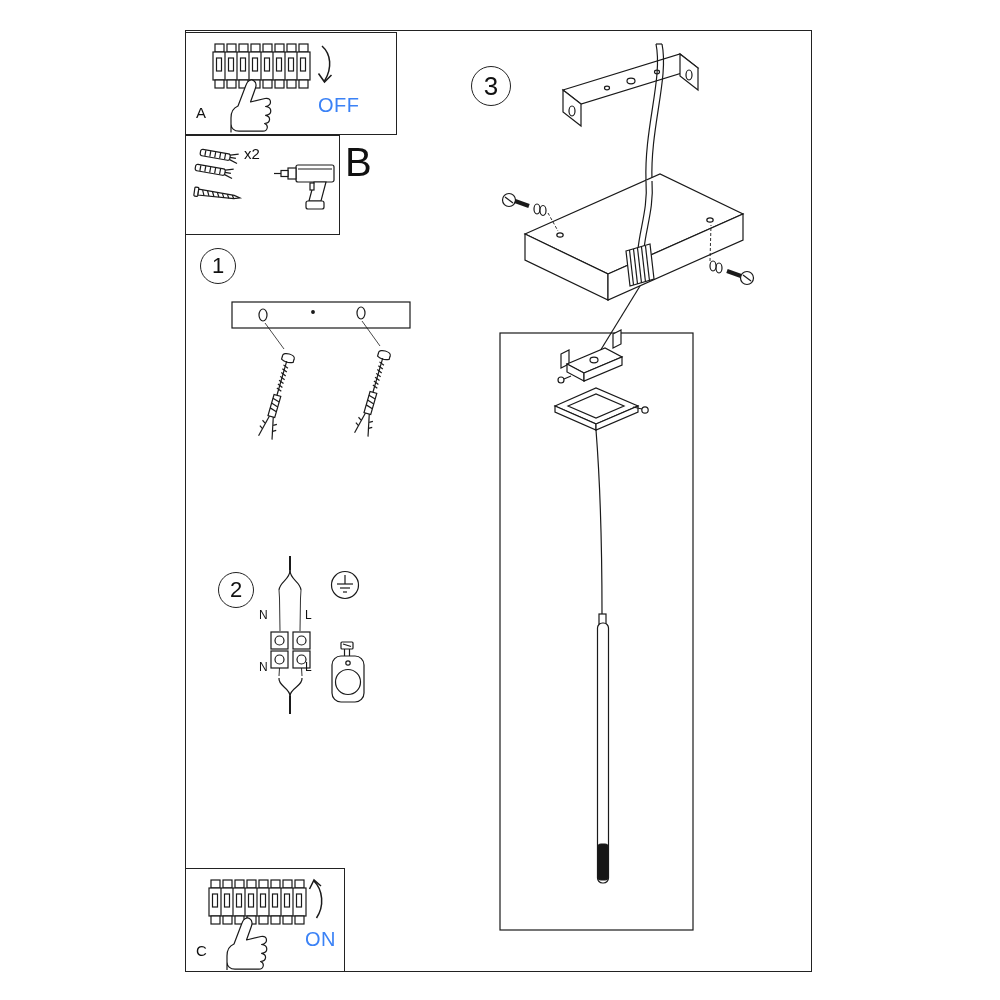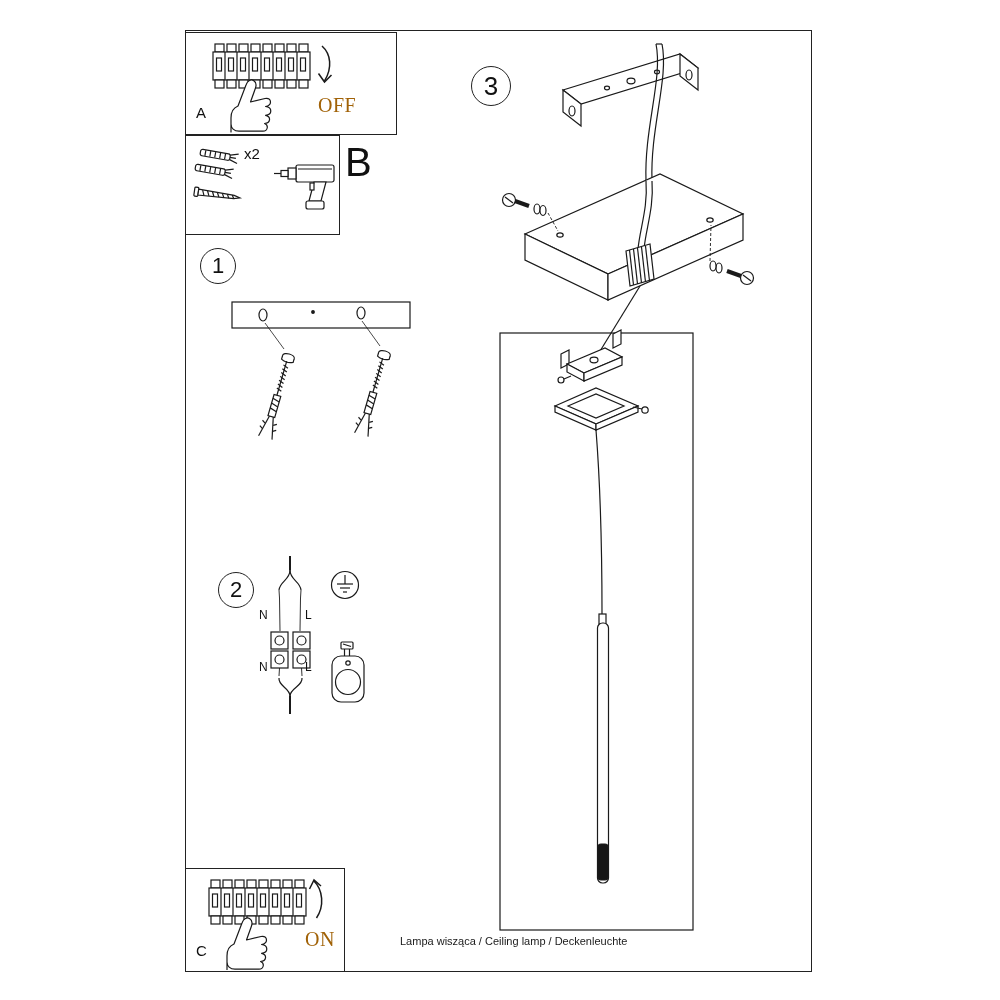--- a/index.html
+++ b/index.html
@@ -4,21 +4,21 @@
 <style>
   * { margin:0; padding:0; box-sizing:border-box; }
   html,body { width:1000px; height:1000px; background:#ffffff; font-family:"Liberation Sans", sans-serif; color:#111; }
   #sheet { position:relative; width:1000px; height:1000px; background:#fff; overflow:hidden; }
   .abs { position:absolute; }
   .frame { border:1.3px solid #222; background:#fff; }
   .stepbox { border:1.3px solid #222; background:#fff; }
   .circle-num { border:1.6px solid #222; border-radius:50%; background:#fff; display:flex; align-items:center; justify-content:center; }
   .num1,.num2 { width:36px; height:36px; font-size:22px; }
   .num3 { width:40px; height:40px; font-size:26px; }
-  .switch-label { font-size:20px; letter-spacing:0.5px; color:#a16207;font-family:Liberation Serif, serif; }
+  .switch-label { font-size:20px; letter-spacing:0.5px; color:#3b82f6; }
   .corner-label { font-size:15px; color:#111; }
   .big-b { font-size:40px; line-height:1; color:#111; }
   .wire-label { font-size:12px; color:#111; }
   .qty-label { font-size:15px; color:#111; }
   .footer { font-size:11px; line-height:15px; color:#1a1a1a; }
   svg { display:block; }
 </style>
 </head>
 <body>
 
@@ -345,16 +345,15 @@
     <path d="M141 392 C144 430 147 480 147 576"></path>
 
     <g>
       <rect x="144" y="576" width="7" height="10" fill="#fff"></rect>
       <rect x="142.5" y="585" width="11" height="260" rx="5" fill="#fff"></rect>
       <rect x="143" y="806" width="10" height="36" rx="3" fill="#161616"></rect>
     </g>
   </svg>
 
   <div class="abs footer" style="left:400px; top:934px; width:360px;">
-    <div>Lampa wisząca / Ceiling lamp / Deckenleuchte</div>
   </div>
 
 </div>
 
 </body></html>

